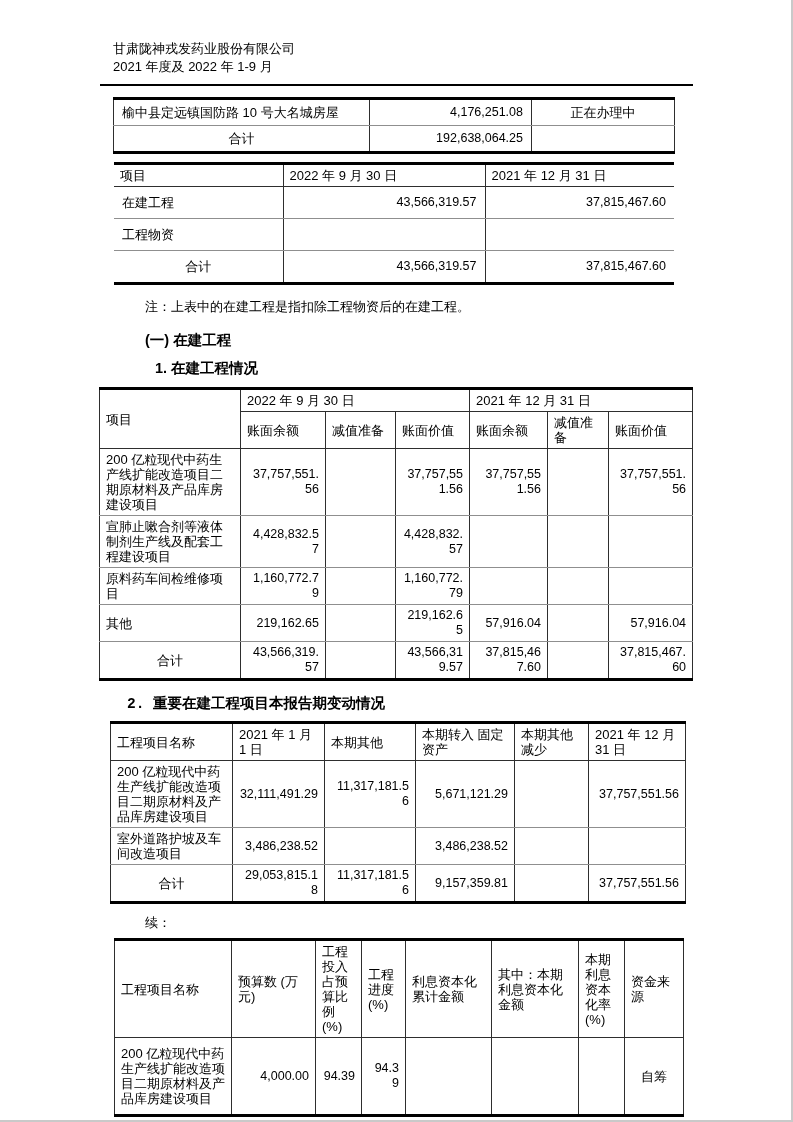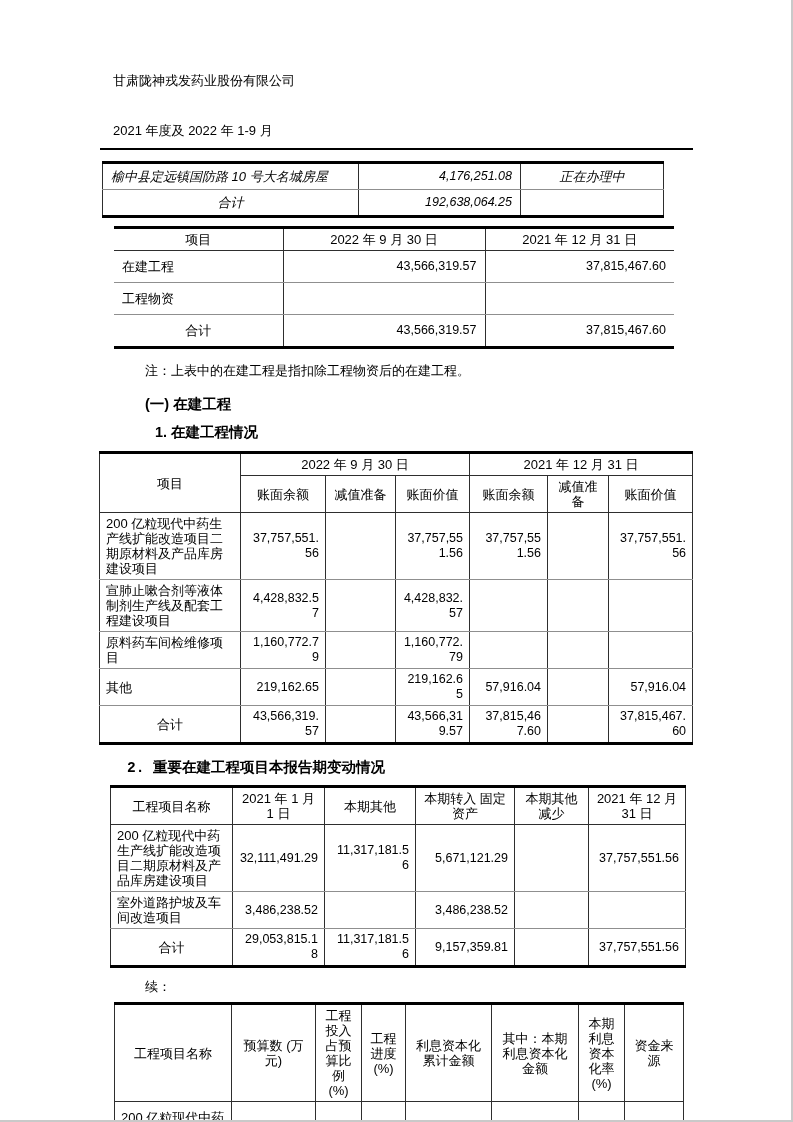--- a/index.html
+++ b/index.html
@@ -6,44 +6,44 @@
   body{
     width:793px;height:1122px;overflow:hidden;background:#ffffff;
     font-family:"Liberation Sans","DejaVu Sans",sans-serif;
     color:#000;position:relative;
     border-right:2px solid #c9c9c9;border-bottom:2px solid #c9c9c9;
     box-sizing:border-box;
   }
   .content{position:absolute;left:100px;top:0;width:593px;}
   
   .page-header{padding-top:40px;font-size:13px;line-height:18px;border-bottom:2px solid #000;padding-bottom:8px;}
-  .page-header div{margin-left:13px;margin-top:32px;}
+  .page-header div{margin-left:13px;}
   
   .sec-title{font-weight:bold;font-size:14.5px;line-height:18px;}
   .t-note11{margin:8px 0 0 40px;}
   .plain-note{font-size:13px;line-height:16px;margin:14px 0 8px 45px;}
   .t-sec1{margin:16px 0 0 45px;}
   .t-sub1{margin:10px 0 0 55px;}
   .t-sub2{margin:14px 0 0 27px;font-family:Liberation Mono, monospace;}
   .continued{font-size:13px;margin:10px 0 0 45px;}
   
   table{border-collapse:collapse;table-layout:fixed;
         border-top:3px solid #000;border-bottom:3px solid #000;}
   td,th{font-weight:normal;font-size:13px;line-height:15px;
         padding:3px 6px;vertical-align:middle;
         border-left:1px solid #2e2e2e;border-right:1px solid #2e2e2e;
         border-top:1px solid #8f8f8f;border-bottom:1px solid #8f8f8f;
         overflow:hidden;word-break:break-all;}
-  th{text-align:center;}
+  th{text-align:left;}
   thead th{border-bottom-color:#2e2e2e;}
   .num{text-align:right;font-family:"Liberation Sans","DejaVu Sans",sans-serif;font-size:12.5px;}
   .ctr{text-align:center;}
   .name{text-align:left;}
   
-  .tbl1{width:561px;margin:11px 0 0 2px;font-style:italic;}
+  .tbl1{width:561px;margin:11px 0 0 13px;}
   .tbl1 td{padding:5px 8px;}
   
   .tbl2{width:560px;margin:8px 0 0 14px;}
   .tbl2 th:first-child,.tbl2 td:first-child{border-left:none;}
   .tbl2 th:last-child,.tbl2 td:last-child{border-right:none;}
   .tbl2 td{padding:8px 8px;}
   
   .tbl3{width:593px;margin:10px 0 0 -1px;}
   
   .tbl4{width:575px;margin:8px 0 0 10px;}

